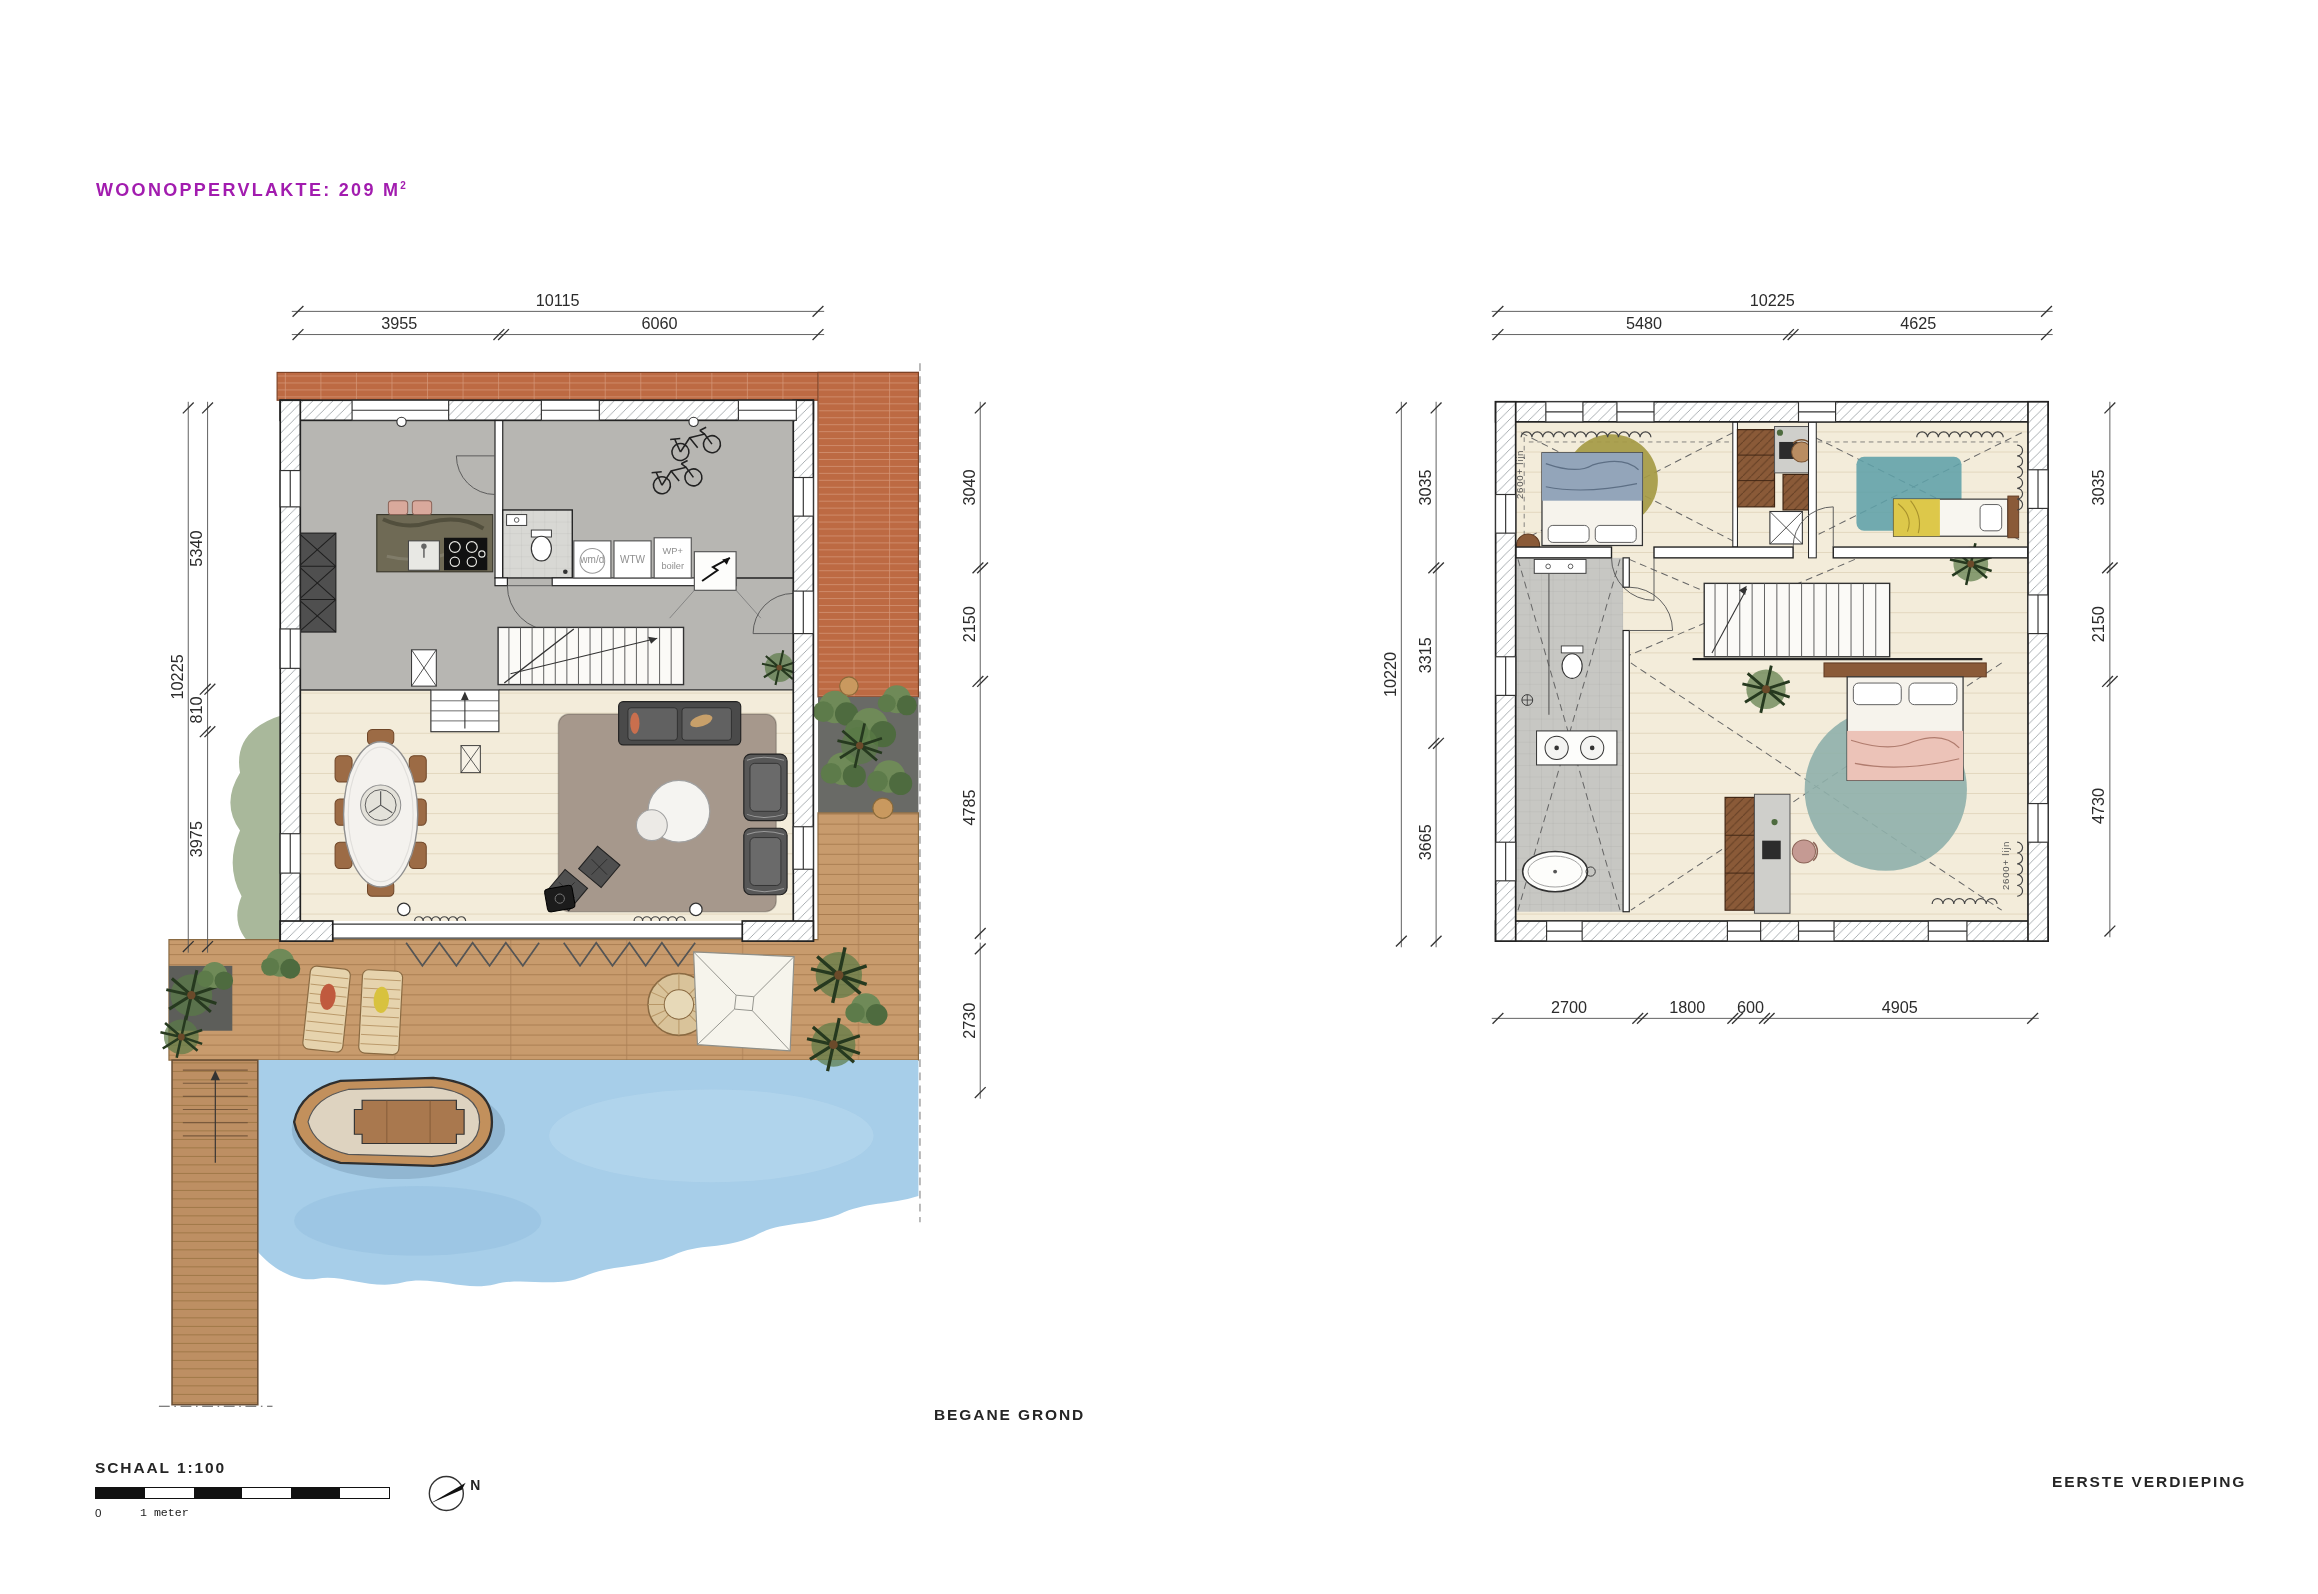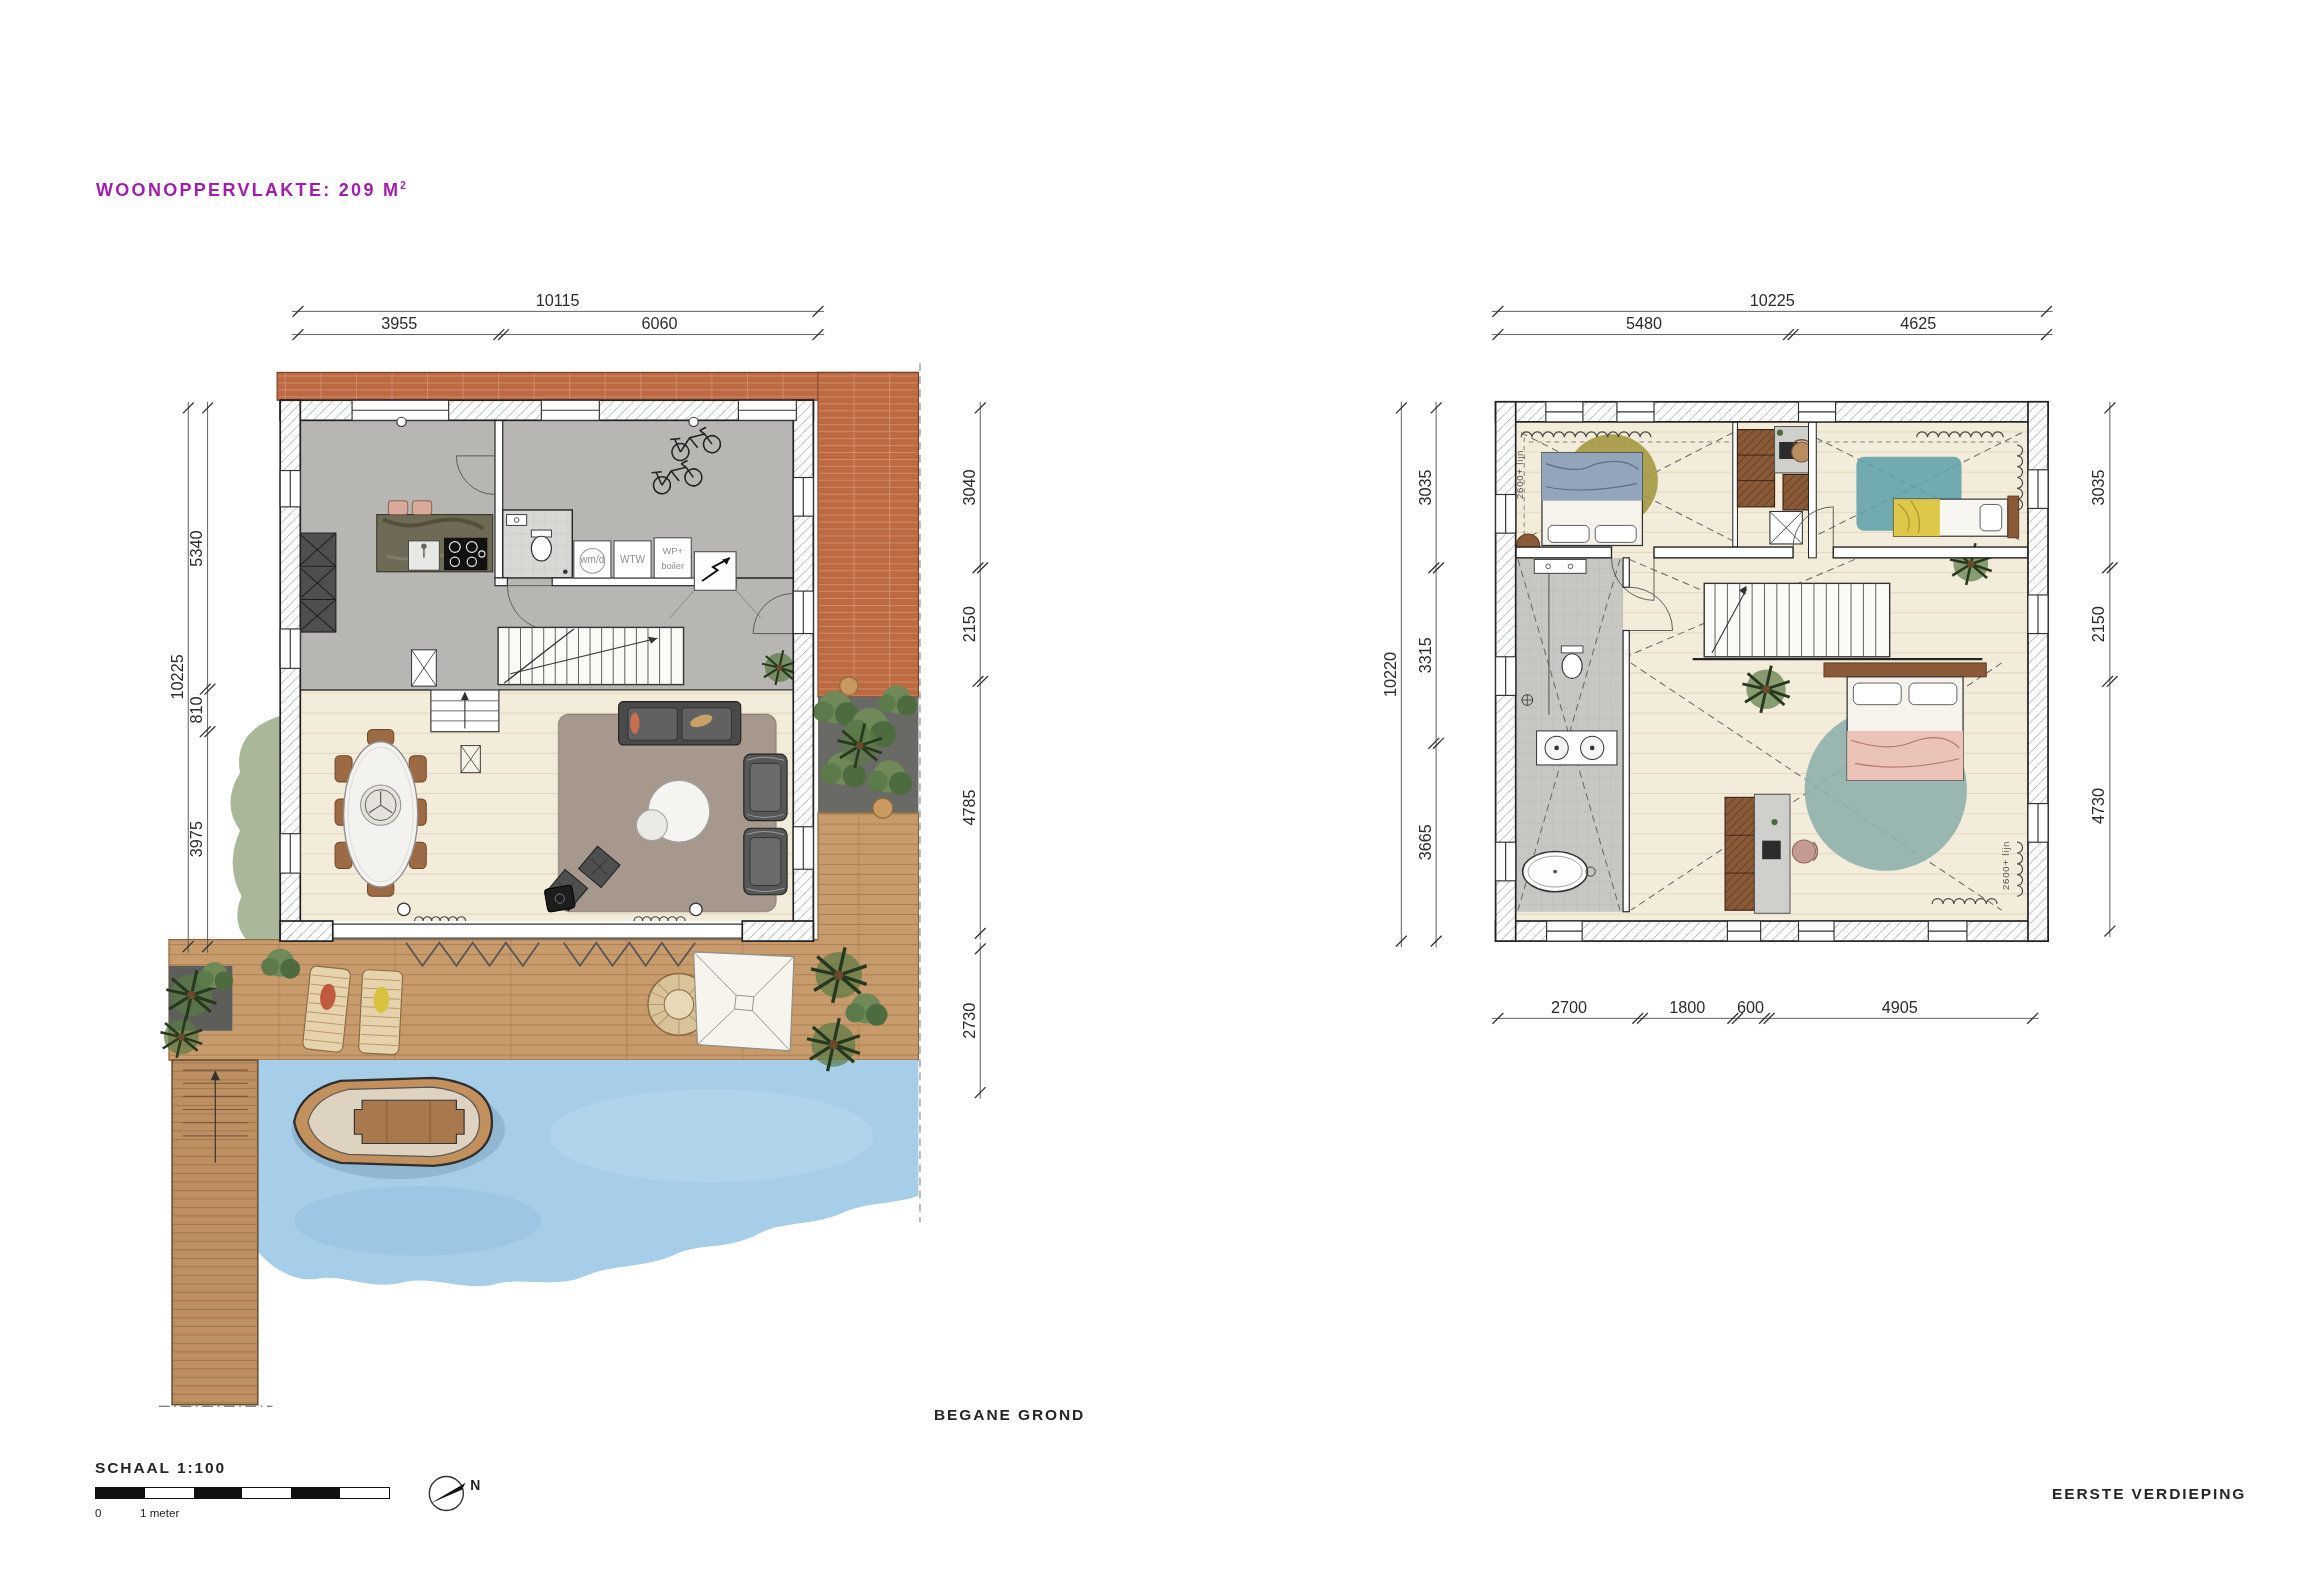--- a/index.html
+++ b/index.html
@@ -742,19 +742,19 @@
 
 <div id="scalebar" class="abs" style="left:95px;top:1487px;">
   <span class="sb-b"></span>
       <span class="sb-w"></span>
       <span class="sb-b"></span>
       <span class="sb-w"></span>
       <span class="sb-b"></span>
       <span class="sb-w"></span>
 </div>
 <div class="abs small" style="left:95px;top:1506px;">0</div>
-<div class="abs small" style="left:140px;top:1506px;">1 meter</div>
+<div class="abs small" style="left:140px;top:1506px;font-family:Liberation Mono, monospace;">1 meter</div>
 
 <div class="abs h2" style="left:934px;top:1406px;">BEGANE GROND</div>
-<div class="abs h2" style="left:2052px;top:1473px;margin-top:12px;">EERSTE VERDIEPING</div>
+<div class="abs h2" style="left:2052px;top:1473px;">EERSTE VERDIEPING</div>
 
 </div>
 
 
 </body></html>

